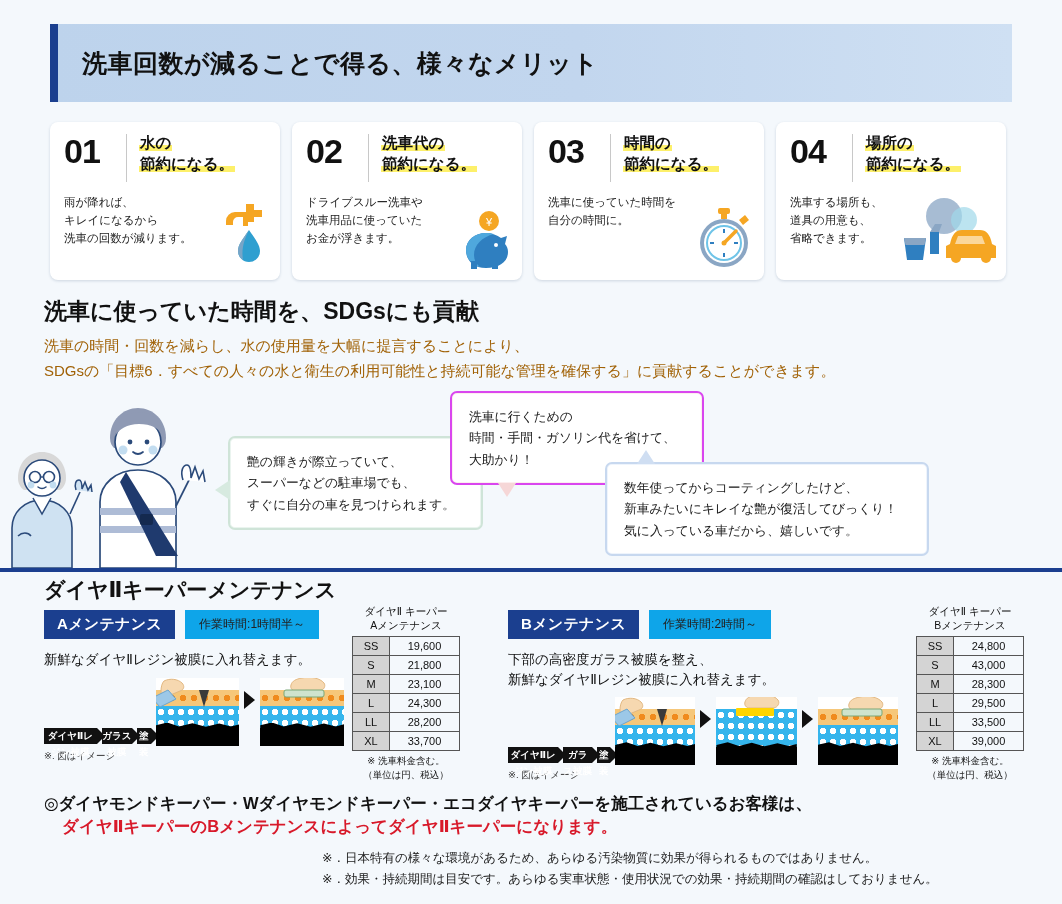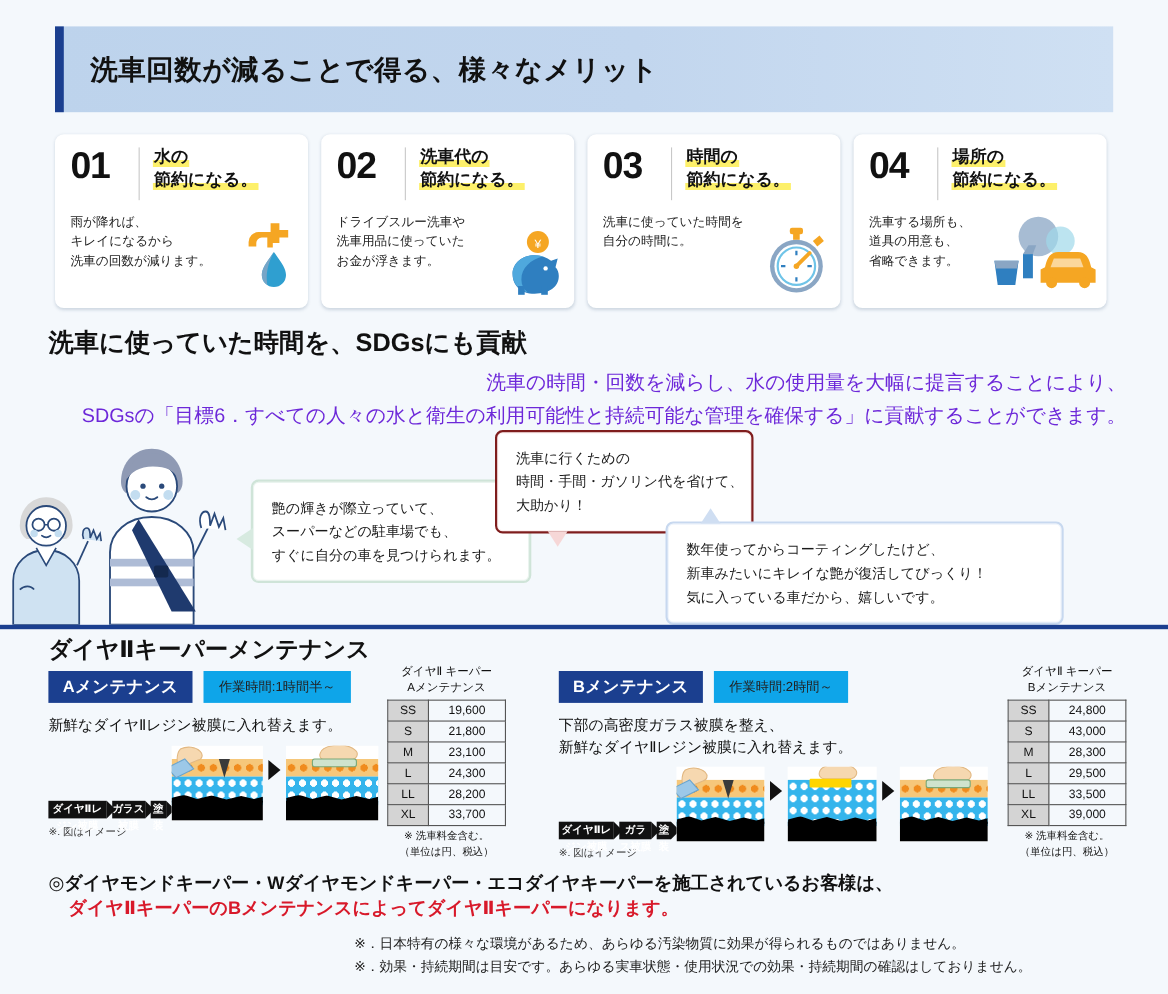--- a/index.html
+++ b/index.html
@@ -40,41 +40,41 @@
     background:linear-gradient(transparent 62%, #fdf06a 62%, #fdf06a 97%, transparent 97%);
     align-self:flex-start;padding:0 1px;
   }
   .card-body{padding:10px 0 0 14px;position:relative;z-index:2;}
   .card-body div{font-size:11.5px;line-height:1.55;color:#222;}
   .card-icon{position:absolute;right:8px;bottom:6px;z-index:1;}
 
   
   .sdgs{position:absolute;left:44px;top:296px;width:980px;}
   .sdgs-h{font-size:23px;font-weight:bold;color:#111;letter-spacing:0px;}
-  .sdgs-p{font-size:18px;line-height:1.65;color:#6d28d9;margin-top:7px;text-align:right;}
+  .sdgs-p{font-size:15px;line-height:1.65;color:#a16207;margin-top:7px;}
 
   
   .illus-zone{position:absolute;left:0;top:386px;width:1062px;height:185px;}
   .people{position:absolute;left:0;top:0;}
   .bubble{
     position:absolute;background:#fff;border-radius:7px;padding:13px 17px;
     font-size:12.8px;line-height:1.68;color:#1a1a1a;box-sizing:border-box;
   }
   .bubble div{white-space:nowrap;}
   .b-green{left:228px;top:50px;width:255px;border:2px solid #cfe4d8;
            box-shadow:0 0 0 1px #eaf4ef inset;}
   .b-green::after{content:"";position:absolute;left:-15px;top:42px;width:0;height:0;
            border-top:10px solid transparent;border-bottom:10px solid transparent;
            border-right:15px solid #d7eae0;}
-  .b-pink{left:450px;top:5px;width:235px;border:2px solid #7f1d1d;
+  .b-pink{left:450px;top:5px;width:254px;border:2px solid #d946ef;
            box-shadow:0 0 0 1px #fdeeee inset;}
   .b-pink::after{content:"";position:absolute;left:46px;bottom:-14px;width:0;height:0;
            border-left:9px solid transparent;border-right:9px solid transparent;
            border-top:14px solid #f6d7d7;}
-  .b-blue{left:605px;top:88px;width:362px;border:2px solid #c7d8ef;
+  .b-blue{left:605px;top:76px;width:324px;border:2px solid #c7d8ef;
            box-shadow:0 0 0 1px #eef4fc inset;}
   .b-blue::after{content:"";position:absolute;left:30px;top:-14px;width:0;height:0;
            border-left:9px solid transparent;border-right:9px solid transparent;
            border-bottom:14px solid #cfdef2;}
 
   .rule-navy{position:absolute;left:0;top:568px;width:1062px;height:4px;background:#1b3f8f;}
 
   
   .maint-title{position:absolute;left:44px;top:576px;font-size:21px;font-weight:bold;color:#111;}
 

